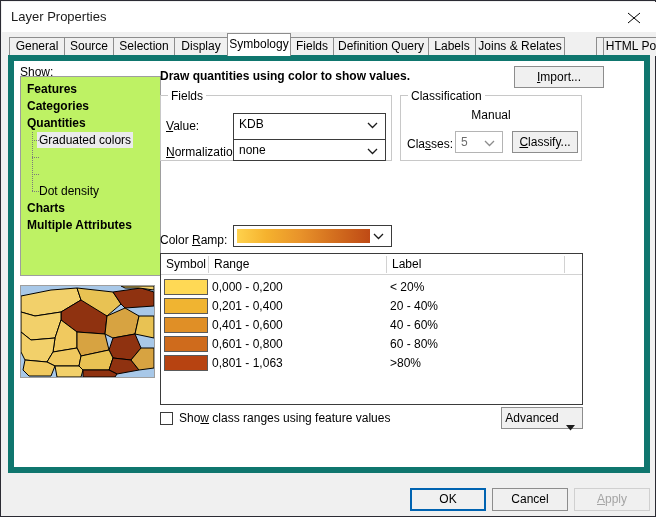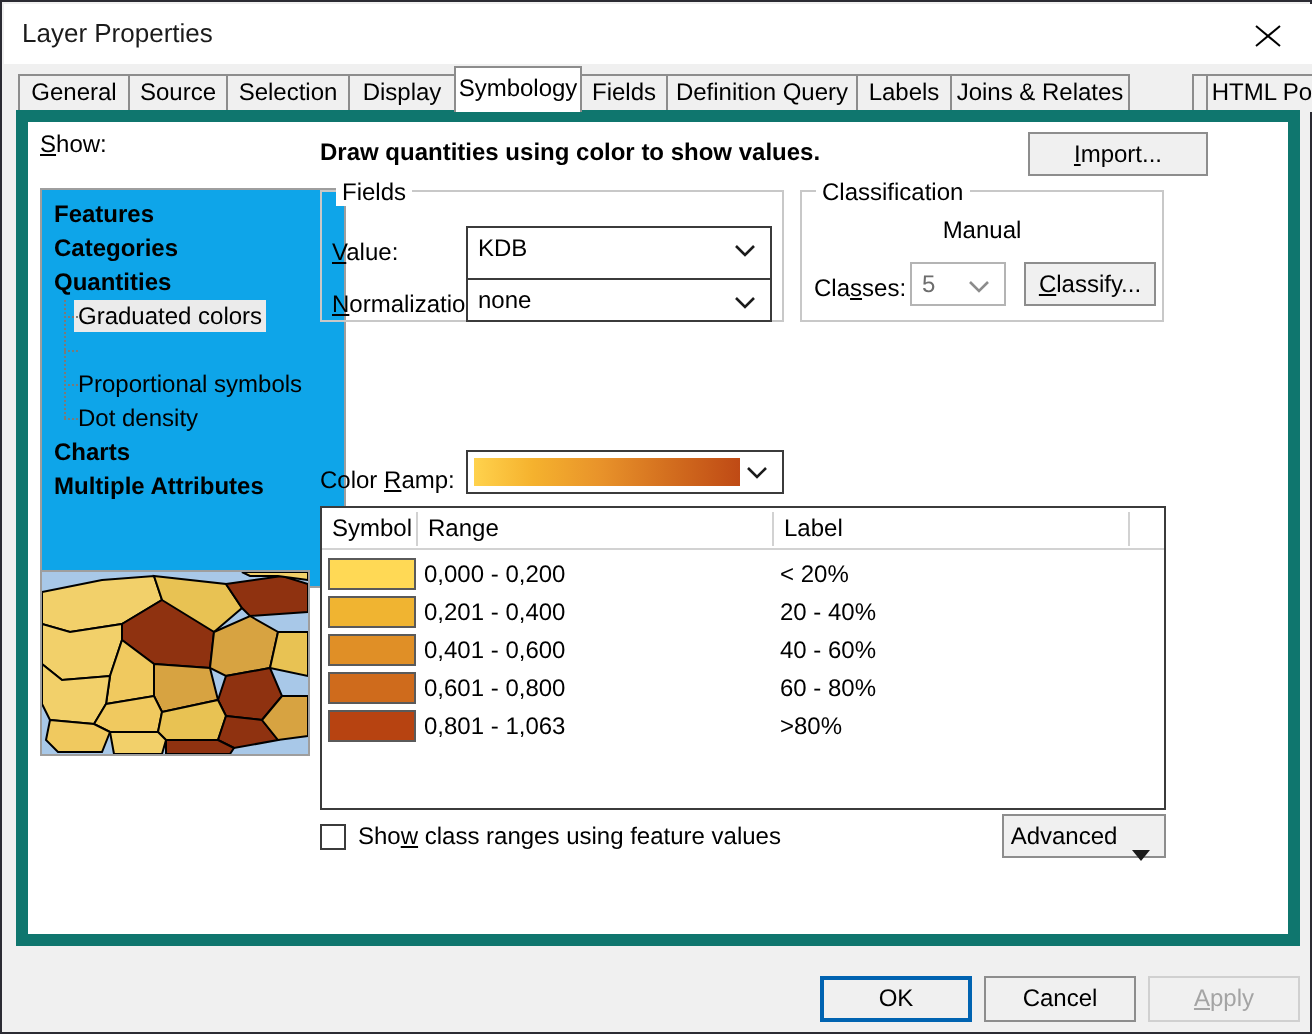--- a/index.html
+++ b/index.html
@@ -92,23 +92,23 @@
 
   
   .show-label {
     position: absolute;
     left: 6px; top: 4px;
     font-size: 12px;
   }
   .show-label u { text-decoration: underline; }
   .tree-box {
     position: absolute;
-    left: 6px; top: 33px;
-    width: 153px; height: 200px;
-    background: #0ea5e9;
+    left: 6px; top: 15px;
+    width: 141px; height: 200px;
+    background: #bef264;
     border: 1px solid #9e9e9e;
     box-sizing: border-box;
     overflow: hidden;
   }
   .tree-item {
     position: absolute;
     left: 6px;
     height: 16px;
     line-height: 16px;
     font-size: 12px;
@@ -406,21 +406,20 @@
 
   <div class="content">
 
     <div class="show-label"><u>S</u>how:</div>
 
     <div class="tree-box" id="treebox">
         <div class="tree-item bold" style="top: 4px;">Features</div>
         <div class="tree-item bold" style="top: 21px;">Categories</div>
         <div class="tree-item bold" style="top: 38px;">Quantities</div>
         <div class="tree-item child selected" style="top: 55px; text-align: right;">Graduated colors</div>
-        <div class="tree-item child" style="top: 89px;">Proportional symbols</div>
         <div class="tree-item child" style="top: 106px;">Dot density</div>
         <div class="tree-item bold" style="top: 123px;">Charts</div>
         <div class="tree-item bold" style="top: 140px;">Multiple Attributes</div>
         <div class="tree-vline" style="top: 55px; height: 59px;"></div>
         <div class="tree-dots" style="top: 63px;"></div>
         <div class="tree-dots" style="top: 80px;"></div>
         <div class="tree-dots" style="top: 97px;"></div>
         <div class="tree-dots" style="top: 114px;"></div>
       </div>
 

